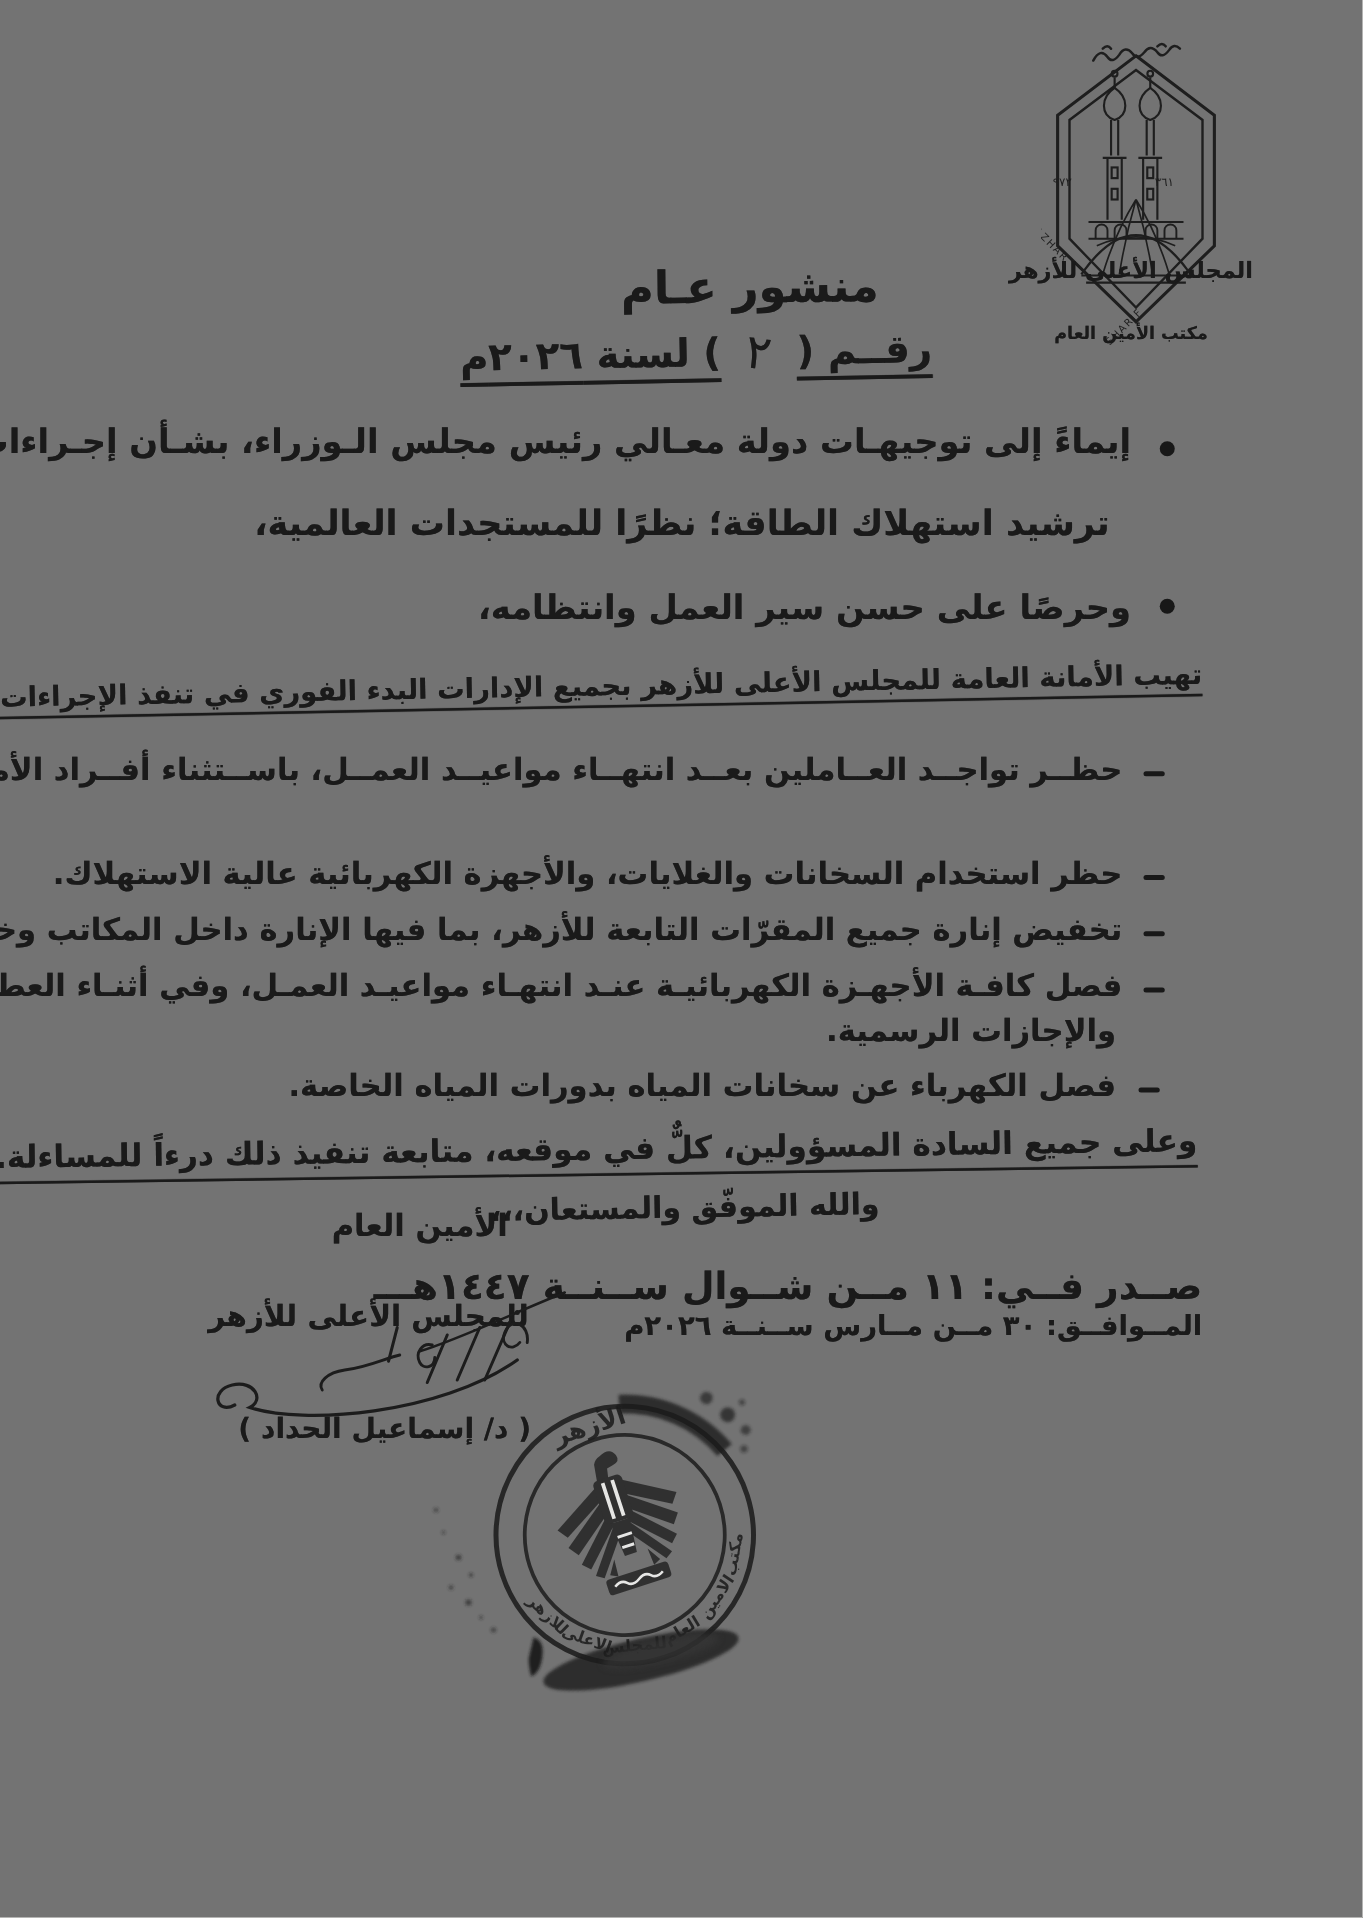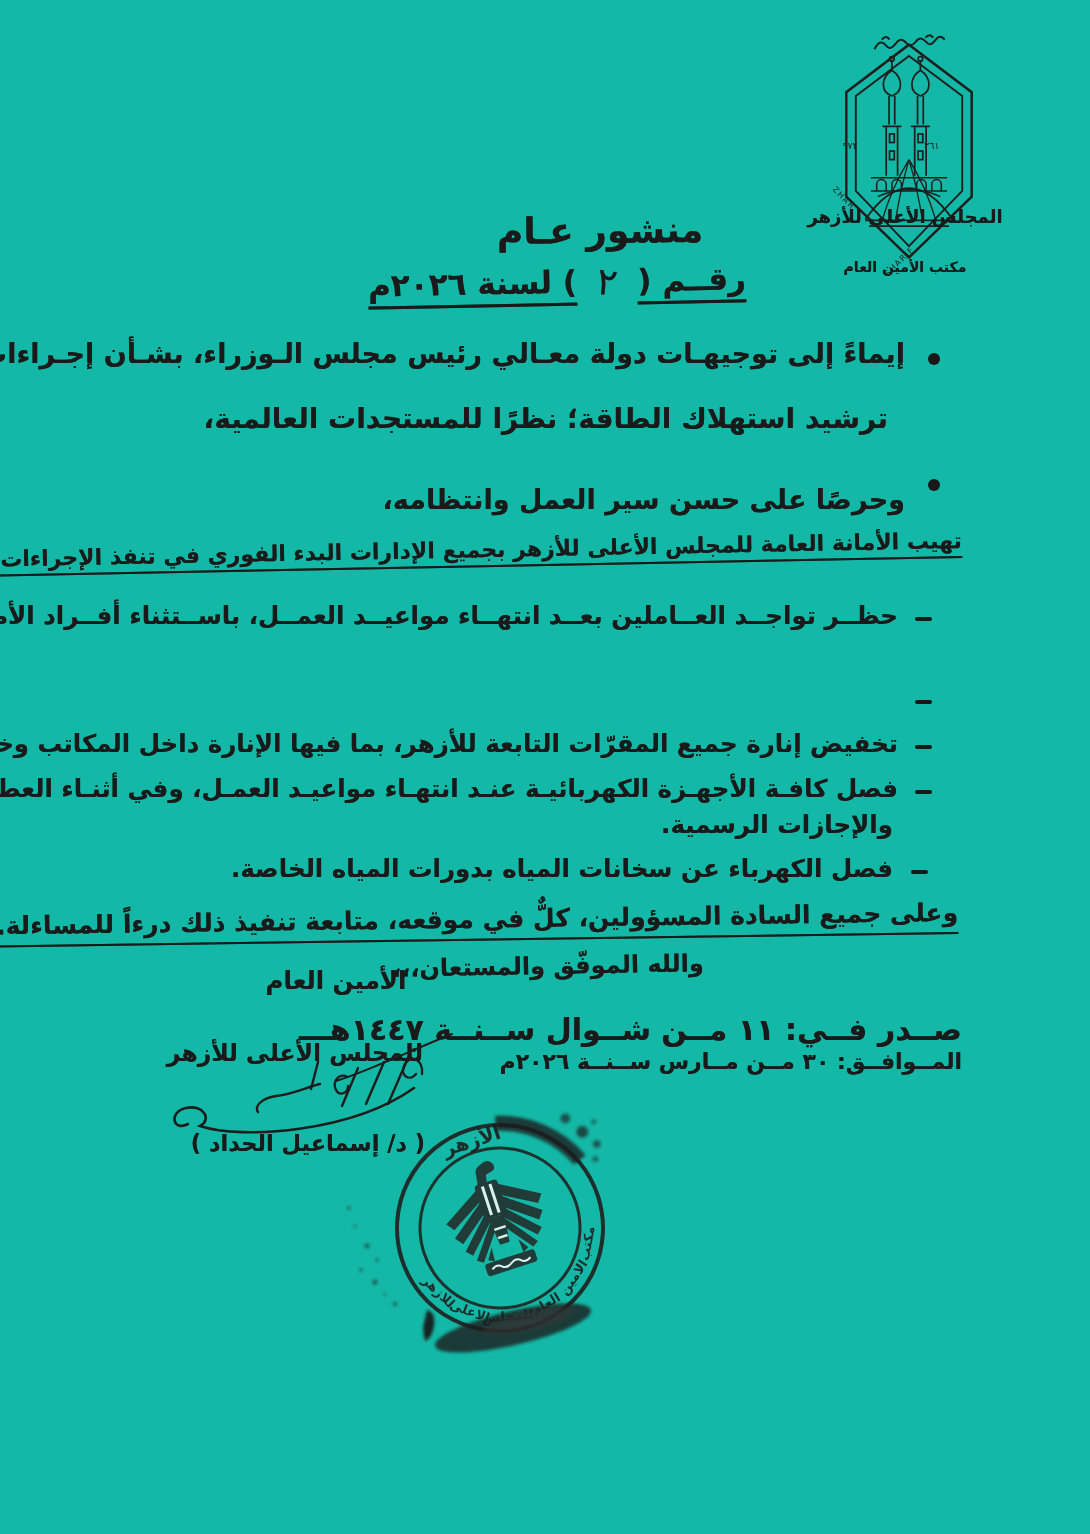--- a/index.html
+++ b/index.html
@@ -1,18 +1,18 @@
 <!DOCTYPE html>
 <html lang="ar" dir="rtl"><head>
 <meta charset="utf-8">
 <style>
   html,body{margin:0;padding:0;background:#e8e8e6;}
   .page{
     position:relative; width:1090px; height:1534px; margin:0 auto;
-    background:#14b8a6; color:#1a1a1a; overflow:hidden;
+    background:#737373; color:#1a1a1a; overflow:hidden;
     font-family:"DejaVu Sans", sans-serif; direction:rtl;
   }
   .abs{position:absolute; white-space:nowrap;}
   .b{font-weight:700;}
   .ink{color:#1a1a1a; text-shadow:0 0 .5px rgba(20,20,20,.65);}
 
   
   .emblem-svg{position:absolute; left:833px; top:28px;}
   .org1{top:206px; left:905px; transform:translateX(-50%); font-size:18px;}
   .org2{top:231px; left:905px; transform:translateX(-50%); font-size:14px;margin-top:28px;}
@@ -22,21 +22,21 @@
   .title2{top:258px; left:557px; transform:translateX(-50%) rotate(-1.1deg); font-size:31px;
           text-decoration:underline; text-decoration-thickness:2.5px; text-underline-offset:10px;}
   .title2 .hand-num{display:inline-block; font-size:38px; font-weight:400;
           transform:rotate(9deg) translateY(3px); margin:0 20px;}
 
   
   .bullet-dot{position:absolute; width:12px; height:12px; border-radius:50%; background:#181818;}
   .pre-line{font-size:27px;}
   .p1l1{top:338px; right:185px;}
   .p1l2{top:402px; right:202px; font-size:28px;}
-  .p2l1{top:484px; right:185px;}
+  .p2l1{top:471px; right:185px;}
 
   
   .heading{top:528px; right:128px; font-size:22px; transform:rotate(-1.1deg); transform-origin:right;
            text-decoration:underline; text-decoration-thickness:2.3px; text-underline-offset:8px;}
 
   
   .dash-mark{position:absolute; width:17px; height:3.5px; background:#181818; border-radius:2px;}
   .m-line{font-size:24.5px;}
   .m1l1{top:601px; right:192px;}
   .m1l2{top:638px; right:197px;}
@@ -122,20 +122,21 @@
   <div class="abs b ink pre-line p1l2">ترشيد استهلاك الطاقة؛ نظرًا للمستجدات العالمية،</div>
   <span class="bullet-dot" style="right:150px; top:479px;"></span>
   <div class="abs b ink pre-line p2l1">وحرصًا على حسن سير العمل وانتظامه،</div>
 
   <div class="abs b ink heading">تهيب الأمانة العامة للمجلس الأعلى للأزهر بجميع الإدارات البدء الفوري في تنفذ الإجراءات التالية:</div>
 
   <span class="dash-mark" style="right:158px; top:617px;"></span>
   <div class="abs b ink m-line m1l1">حظــر تواجــد العــاملين بعــد انتهــاء مواعيــد العمــل، باســتثناء أفــراد الأمــن،</div>
 
   <span class="dash-mark" style="right:158px; top:700px;"></span>
+  <div class="abs b ink m-line m2l1">حظر استخدام السخانات والغلايات، والأجهزة الكهربائية عالية الاستهلاك.</div>
 
   <span class="dash-mark" style="right:158px; top:745px;"></span>
   <div class="abs b ink m-line m3l1">تخفيض إنارة جميع المقرّات التابعة للأزهر، بما فيها الإنارة داخل المكاتب وخارجها.</div>
 
   <span class="dash-mark" style="right:158px; top:790px;"></span>
   <div class="abs b ink m-line m4l1">فصل كافـة الأجهـزة الكهربائيـة عنـد انتهـاء مواعيـد العمـل، وفي أثنـاء العطـلات</div>
   <div class="abs b ink m-line m4l2">والإجازات الرسمية.</div>
 
   <span class="dash-mark" style="right:162px; top:870px;"></span>
   <div class="abs b ink m-line m5l1">فصل الكهرباء عن سخانات المياه بدورات المياه الخاصة.</div>

